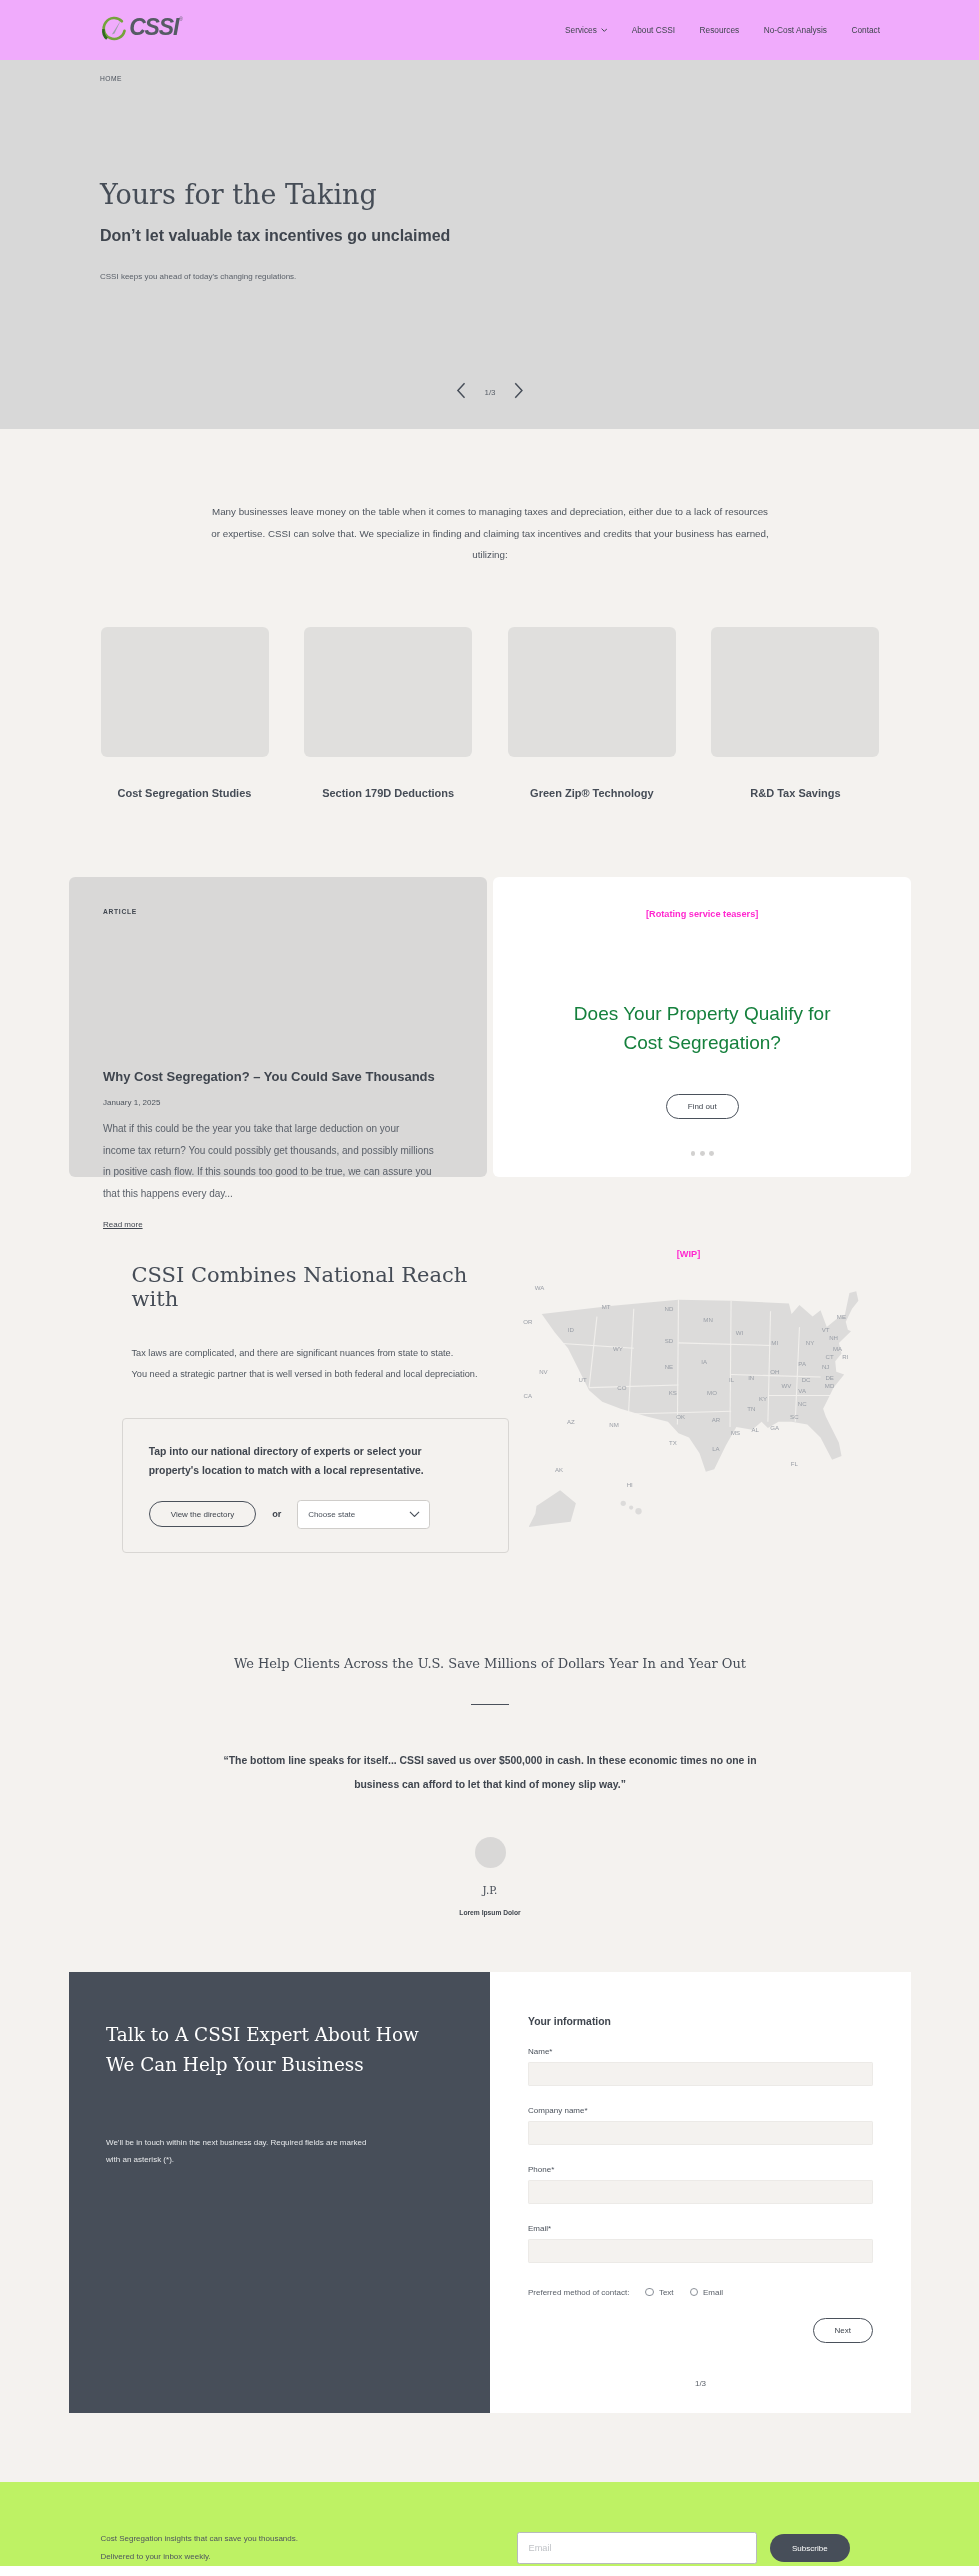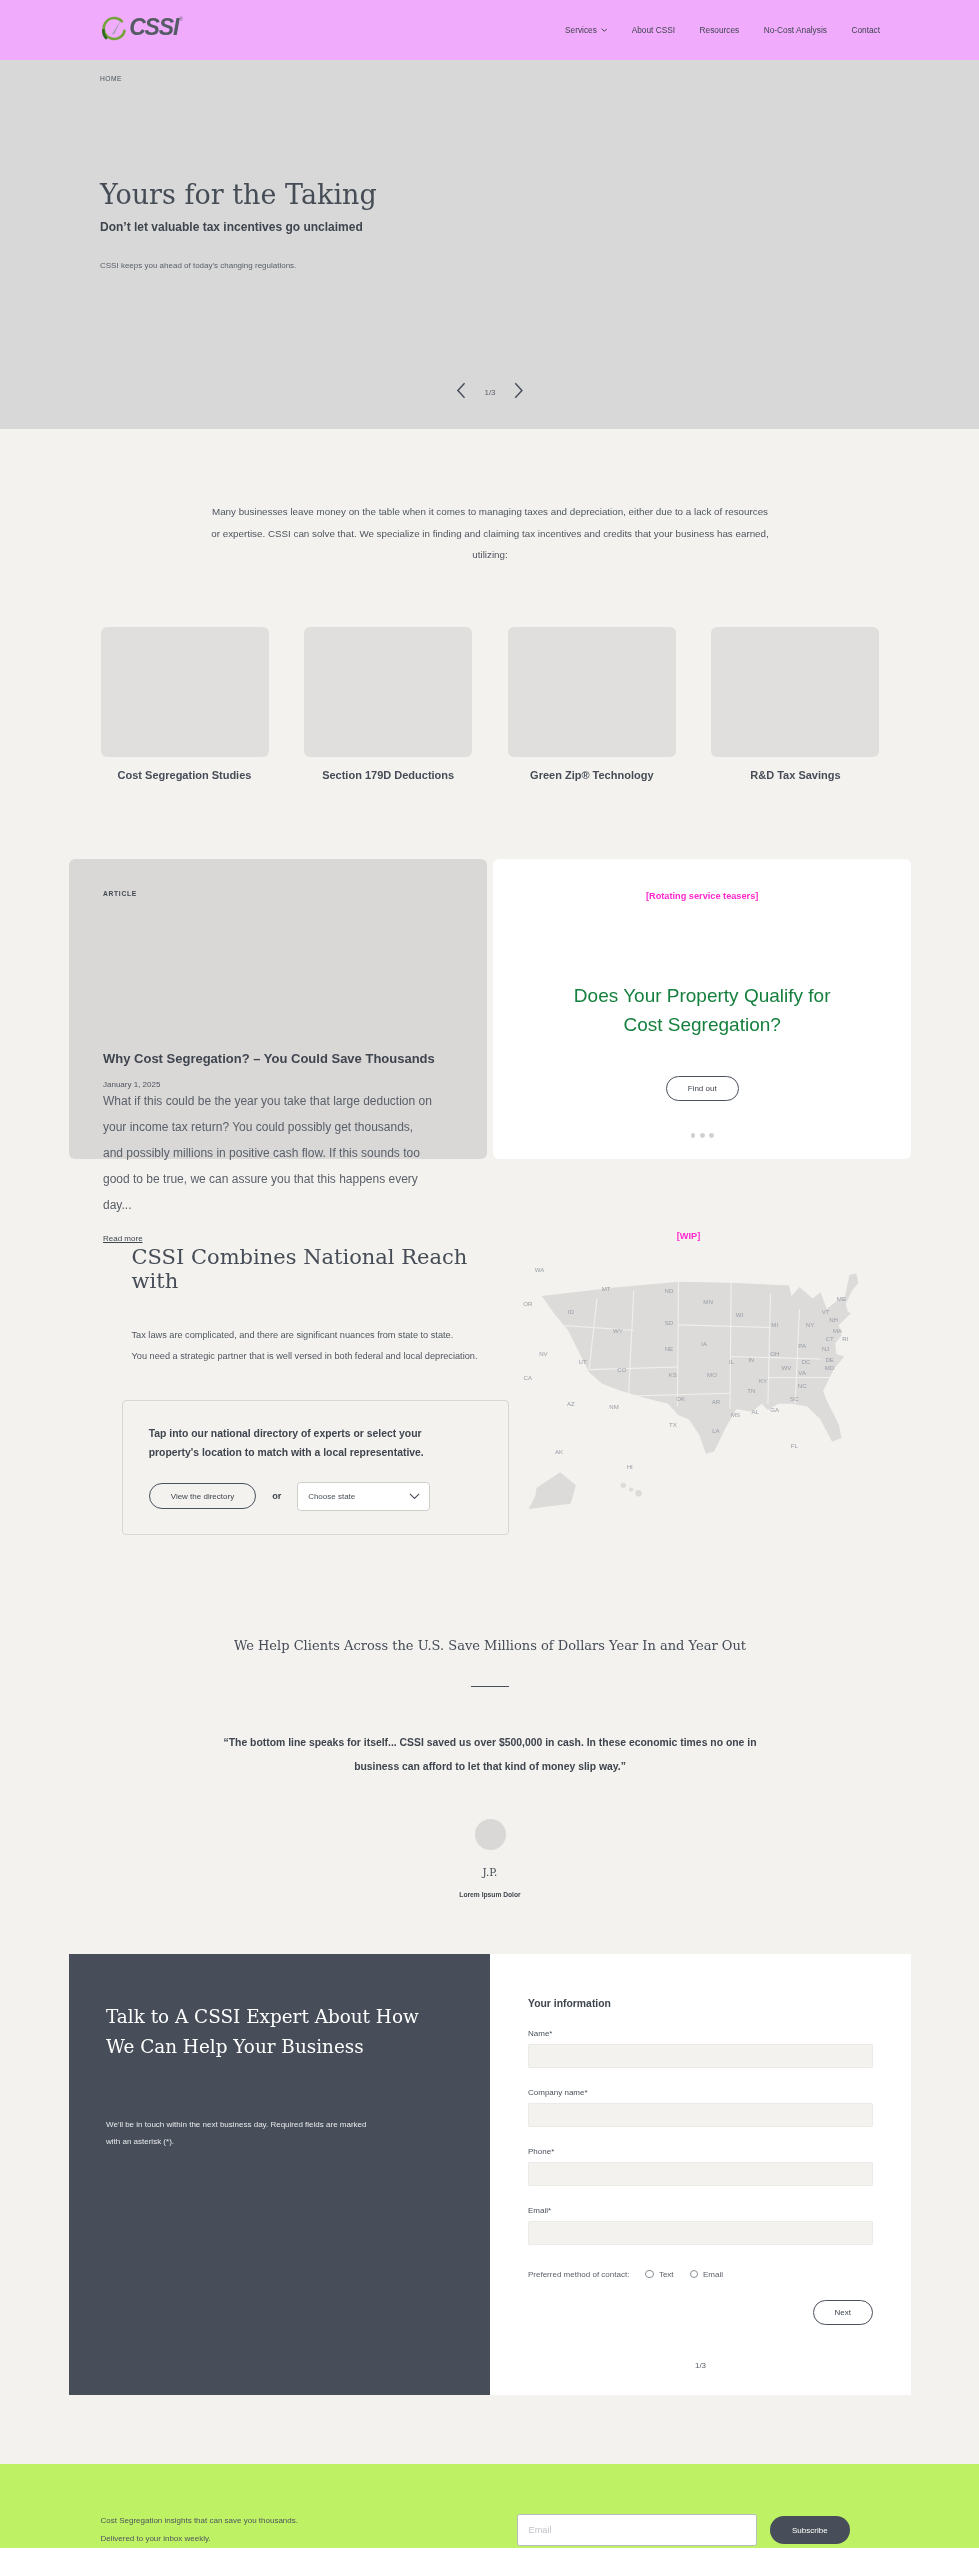--- a/index.html
+++ b/index.html
@@ -18,47 +18,47 @@
                color:#555b64; line-height:1; }
   .logo-reg { font-size:4.9px; color:#555b64; margin-top:1.2px; }
   nav { display:flex; align-items:center; gap:24.5px; }
   nav a { font-size:8.3px; color:#3f454e; text-decoration:none; display:flex;
           align-items:center; gap:3.7px; cursor:pointer; }
 
   
   .hero { height:369px; background:#d8d8d8; padding:14.7px 100px 0 100px; position:relative; }
   .breadcrumb { font-size:6.7px; letter-spacing:0.5px; color:#4a515b; cursor:pointer; }
   .hero h1 { font-size:27px; font-weight:500; color:#454c56; margin-top:97px; }
-  .hero h2 { font-size:12px; font-weight:bold; color:#3f454e; margin-top:10px; }
+  .hero h2 { font-size:16px; font-weight:bold; color:#3f454e; margin-top:17px; }
   .hero .hero-body { font-size:8px; color:#5a6069; margin-top:27px; }
   .carousel { position:absolute; left:0; right:0; bottom:24.5px; display:flex;
               align-items:center; justify-content:center; gap:16px; }
   .car-btn { background:none; border:none; cursor:pointer; padding:2.4px; }
   .car-pos { font-size:8px; color:#5a6069; }
 
   .offwhite { background:#f4f2ef; padding-bottom:69px; }
 
   
   .intro { padding-top:72px; }
   .intro-para { width:563px; margin:0 auto; text-align:center; font-size:9.8px;
                 line-height:2.2; color:#4e555e; }
   .cards-row { display:flex; justify-content:space-between; margin-top:61px; }
   .service-card { width:168px; cursor:pointer; }
   .service-img { width:168px; height:130px; background:#e0dfdd; border-radius:6.1px; }
   .service-label { text-align:center; font-size:11px; font-weight:bold; color:#454c56;
-                   margin-top:12px; }
+                   margin-top:30px; }
 
   
   .highlights { display:flex; gap:6.7px; margin-top:78px; }
   .article-card { width:418px; height:300px; background:#d9d8d7; border-radius:6.1px;
                   padding:31px 34px; }
   .eyebrow { font-size:6.7px; font-weight:bold; letter-spacing:0.7px; color:#3f454e; }
   .article-title { font-size:13px; font-weight:bold; color:#3f454e; margin-top:154px; }
   .article-date { font-size:8px; color:#4e555e; margin-top:14.7px; }
-  .article-excerpt { font-size:12px; color:#5a6069; line-height:2.15; margin-top:0;
+  .article-excerpt { font-size:10px; color:#5a6069; line-height:2.15; margin-top:11px;
                      width:331px; }
   .read-more { display:inline-block; font-size:8px; color:#3f454e; margin-top:16px;
                text-decoration:underline; cursor:pointer; }
   .teaser-card { width:418px; height:300px; background:#ffffff; border-radius:6.1px;
                  display:flex; flex-direction:column; align-items:center;
                  padding:32px 24.5px 21px 24.5px; }
   .teaser-note { font-size:9.2px; font-weight:bold; color:#ff27cf; }
   .teaser-title { font-size:19px; font-weight:400; color:#15803d; text-align:center;
                   line-height:1.55; margin-top:80px; }
   .pill-btn { display:inline-block; border:1px solid #4a515b; border-radius:612px;

